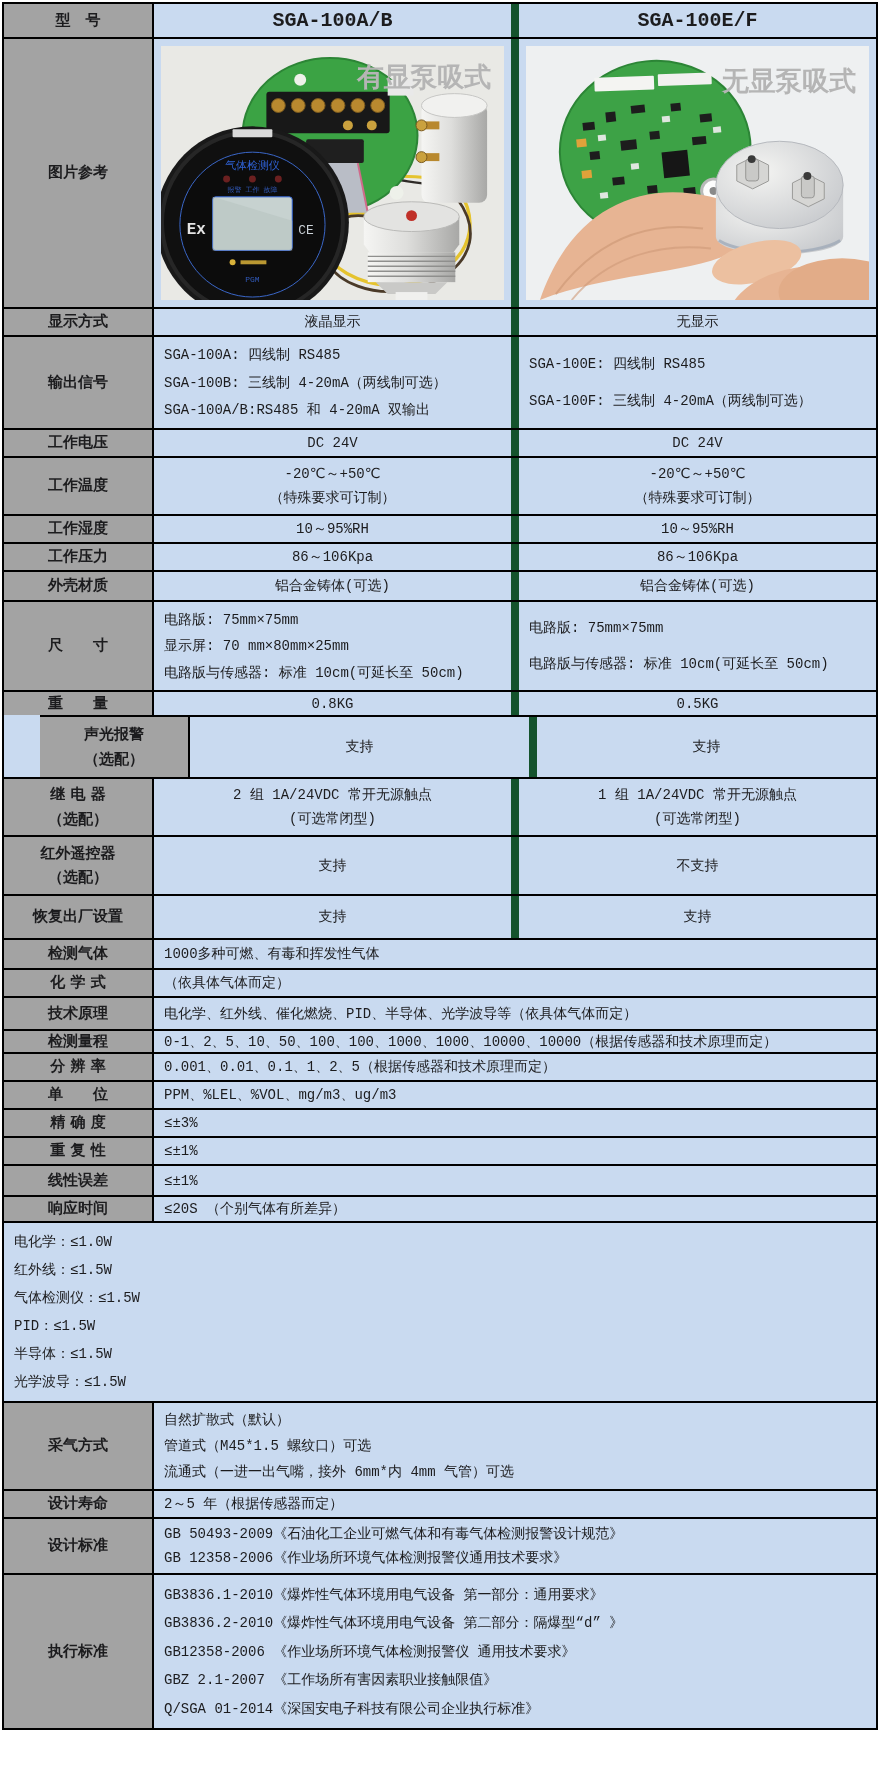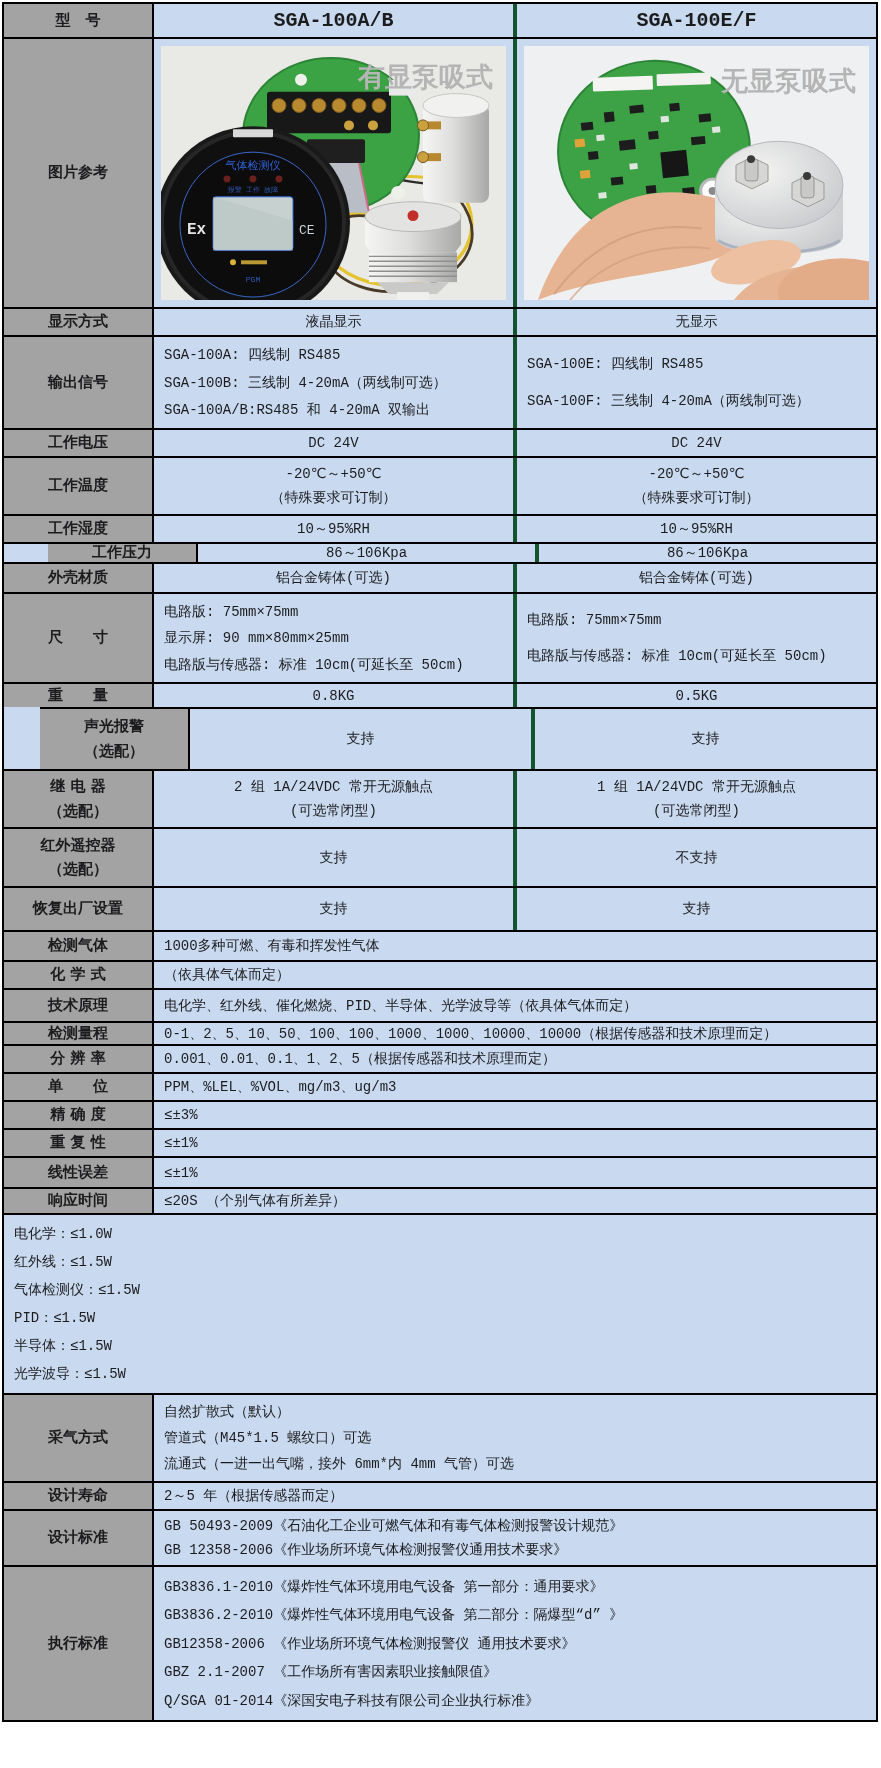--- a/index.html
+++ b/index.html
@@ -8,21 +8,21 @@
   .spec-table{width:872px;margin:2px 0 0 2px;border:2px solid #000;background:#c9daf0;}
   .row{display:flex;align-items:stretch;border-top:2px solid #000;box-sizing:border-box;}
   .spec-table > .row:first-child{border-top:none;}
   .cell{box-sizing:border-box;overflow:hidden;}
   .label{flex:0 0 150px;width:150px;background:#a3a3a3;border-right:2px solid #000;
          display:flex;flex-direction:column;justify-content:space-evenly;align-items:center;
          font-weight:bold;font-size:15px;text-align:center;line-height:1.15;}
   .val{flex:1 1 0;background:#c9daf0;display:flex;flex-direction:column;
        justify-content:space-evenly;padding:0 10px;font-size:14px;
        font-family:"Liberation Mono","DejaVu Sans","Liberation Sans",sans-serif;}
-  .val + .val{border-left:4px solid #14532d;}
+  .val + .val{border-left:8px solid #14532d;}
   .line{display:flex;align-items:center;white-space:nowrap;}
   .val.center .line{justify-content:center;}
   .val.left .line{justify-content:flex-start;}
   .header-row .val{font-weight:bold;font-size:20px;}
   .photo-cell{padding:7px;display:flex;}
   .photo-cell svg{width:100%;height:100%;display:block;}
 </style>
 </head>
 <body>
 
@@ -277,21 +277,21 @@
       <div class="cell label">
         <div class="lab-line">工作湿度</div>
       </div>
       <div class="cell val center">
         <div class="line">10～95%RH</div>
       </div>
       <div class="cell val center">
         <div class="line">10～95%RH</div>
       </div>
     </div>
-    <div class="row" style="height: 20px; padding-left: 44px;">
+    <div class="row" style="height: 28px;">
       <div class="cell label">
         <div class="lab-line">工作压力</div>
       </div>
       <div class="cell val center">
         <div class="line">86～106Kpa</div>
       </div>
       <div class="cell val center">
         <div class="line">86～106Kpa</div>
       </div>
     </div>
@@ -305,21 +305,21 @@
       <div class="cell val center">
         <div class="line">铝合金铸体(可选)</div>
       </div>
     </div>
     <div class="row" style="height: 90px;">
       <div class="cell label">
         <div class="lab-line">尺　　寸</div>
       </div>
       <div class="cell val left">
         <div class="line">电路版: 75mm×75mm</div>
-        <div class="line">显示屏: 90 mm×80mm×25mm</div>
+        <div class="line">显示屏: 70 mm×80mm×25mm</div>
         <div class="line">电路版与传感器: 标准 10cm(可延长至 50cm)</div>
       </div>
       <div class="cell val left">
         <div class="line">电路版: 75mm×75mm</div>
         <div class="line">电路版与传感器: 标准 10cm(可延长至 50cm)</div>
       </div>
     </div>
     <div class="row" style="height: 25px;">
       <div class="cell label">
         <div class="lab-line">重　　量</div>

